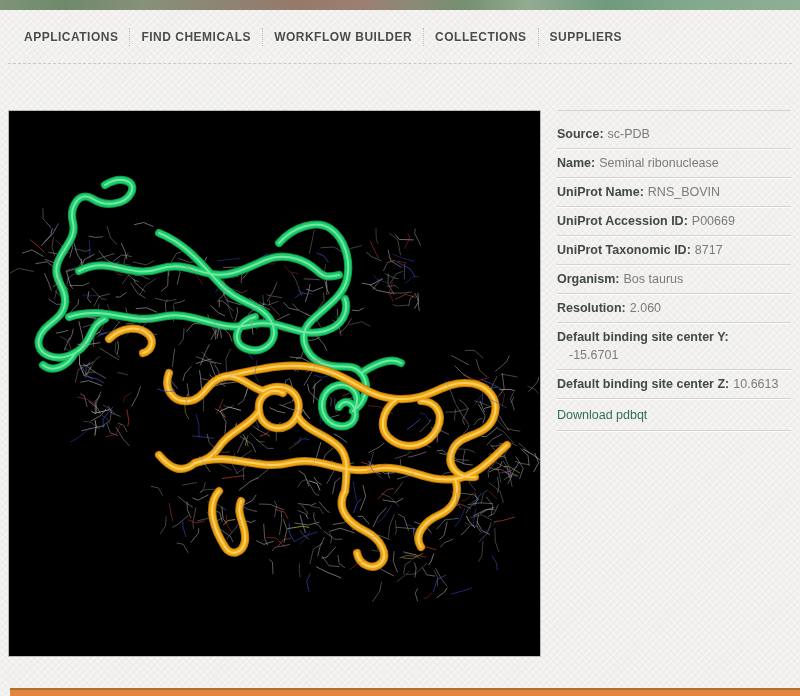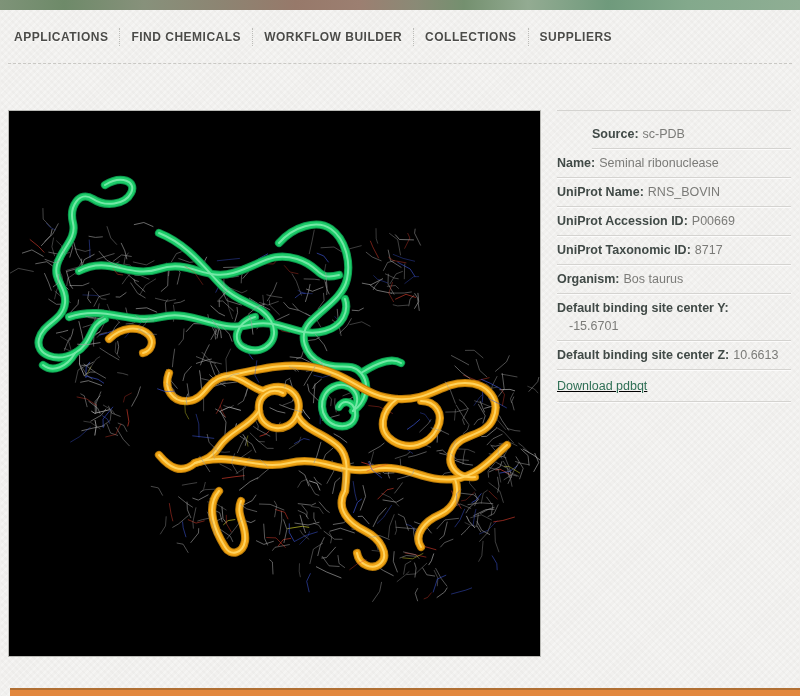--- a/index.html
+++ b/index.html
@@ -20,21 +20,21 @@
   .banner{
     position:absolute;top:0;left:0;width:800px;height:10px;
     background:linear-gradient(90deg,
       #7e9378 0%, #6e8a69 8%, #87917b 18%, #8d8472 28%, #97796a 37%,
       #9c7f71 45%, #8a8a76 52%, #74906f 58%, #93ab92 66%, #6f9a7c 76%,
       #83a98c 86%, #8fae94 100%);
   }
   
   .nav{
     position:absolute;top:10px;left:0;right:0;height:53px;
-    display:flex;align-items:center;padding-left:14px;
+    display:flex;align-items:center;padding-left:24px;
   }
   .nav a{
     display:inline-block;
     padding:2px 11px;
     font-size:12px;font-weight:bold;letter-spacing:.5px;
     color:#4b4b48;text-decoration:none;
     text-transform:uppercase;
     text-shadow:0 1px 0 rgba(255,255,255,.7);
   }
   .nav a + a{border-left:1px dotted #bdbdb9;}
@@ -62,29 +62,28 @@
   .details{
     position:absolute;left:557px;top:110px;width:234px;
     border-top:1px solid #d4d3d0;
     font-size:12.5px;line-height:18px;
   }
   .detail-row{
     padding:5px 0;
     border-bottom:1px solid #d4d3d0;
     box-shadow:0 1px 0 rgba(255,255,255,.75);
   }
-  .detail-row:first-child{padding-top:14px;margin-left:35px;}
+  .detail-row:first-child{padding-top:14px;}
   .detail-label{font-weight:bold;color:#414a47;}
   .detail-value{color:#7b7b78;margin-left:4px;}
   .detail-row.wrap .detail-value{display:block;margin-left:12px;}
   .link-row{
     padding:7px 0 6px 0;
     border-bottom:1px solid #d4d3d0;
     box-shadow:0 1px 0 rgba(255,255,255,.75);
-    text-decoration:underline;
   }
   .link-row a{color:#2f6f55;text-decoration:none;font-size:12.5px;}
   
   .footer-bar{
     position:absolute;left:10px;right:0;top:688px;height:8px;
     background:#e2873d;
     border-top:2px solid #b06f33;
     box-sizing:border-box;
   }
 </style>
@@ -785,20 +784,23 @@
   </div>
       <div class="detail-row">
     <span class="detail-label">UniProt Accession ID:</span><span class="detail-value">P00669</span>
   </div>
       <div class="detail-row">
     <span class="detail-label">UniProt Taxonomic ID:</span><span class="detail-value">8717</span>
   </div>
       <div class="detail-row">
     <span class="detail-label">Organism:</span><span class="detail-value">Bos taurus</span>
   </div>
+      <div class="detail-row">
+    <span class="detail-label">Resolution:</span><span class="detail-value">2.060</span>
+  </div>
       <div class="detail-row wrap">
     <span class="detail-label">Default binding site center Y:</span><span class="detail-value">-15.6701</span>
   </div>
       <div class="detail-row">
     <span class="detail-label">Default binding site center Z:</span><span class="detail-value">10.6613</span>
   </div>
       <div class="link-row"><a href="#">Download pdbqt</a></div>
     </div>
 
   <div class="footer-bar" id="footer-bar" style="background: rgb(226, 135, 61);"></div>

